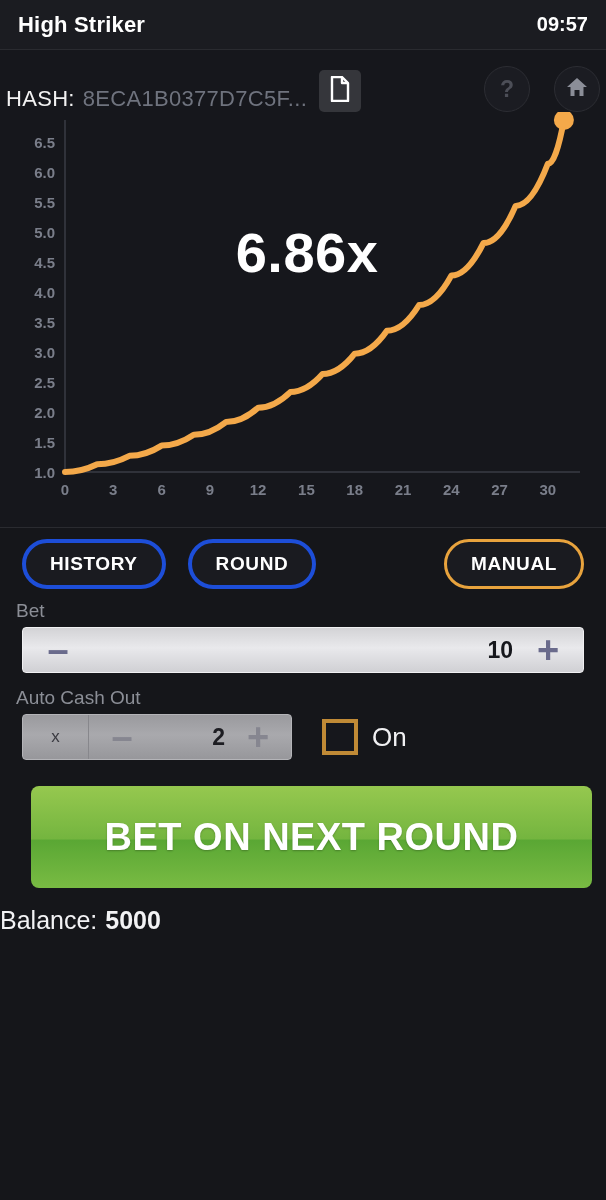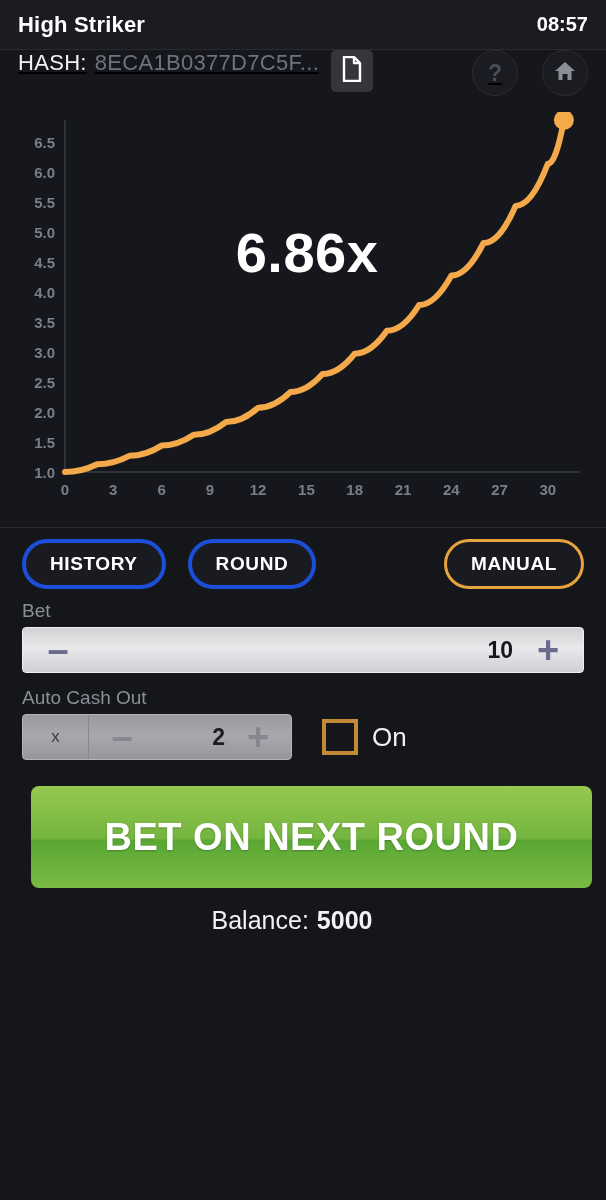--- a/index.html
+++ b/index.html
@@ -41,23 +41,22 @@
     font-size: 20px;
     font-weight: bold;
   }
 
   
   .hashbar {
     position: relative;
     height: 62px;
     background: #16171c;
     display: flex;
-    align-items: flex-start;
-    padding: 0 18px;
-    text-decoration: underline;
+    align-items: flex-end;
+    padding: 0 6px;
   }
   .hash-label {
     color: #f2f2f2;
     font-size: 22px;
     letter-spacing: 0.3px;
     white-space: nowrap;
   }
   .hash-value {
     color: #6f737e;
     font-size: 22px;
@@ -151,21 +150,21 @@
   .pill.active {
     border: 3px solid #e8a33d;
     margin-left: auto;
     min-width: 140px;
   }
 
   
   .field-label {
     color: #8b8e96;
     font-size: 19px;
-    padding: 0 22px;
+    padding: 0 16px;
     margin-bottom: 5px;
   }
   .stepper {
     margin: 0 22px;
     height: 46px;
     border-radius: 4px;
     display: flex;
     align-items: center;
     background: linear-gradient(180deg, #d3d3d6 0%, #e9e9ec 45%, #d0d0d4 100%);
     border: 1px solid #f0f0f2;
@@ -243,36 +242,36 @@
     color: #ffffff;
     font-size: 38px;
     font-weight: bold;
     letter-spacing: 0.5px;
     text-shadow: 0 1px 2px rgba(0,0,0,0.25);
   }
 
   .balance {
     margin-top: 18px;
     padding-right: 22px;
-    text-align: center;
+    text-align: left;
     color: #f2f2f4;
     font-size: 25px;
   }
   .balance .amount { font-weight: bold; margin-left: 8px; }
 
   .filler { flex: 1; background: #15161a; }
 </style>
 </head>
 <body>
 
 <div id="app">
 
   <div class="titlebar">
     <div class="app-title">High Striker</div>
-    <div class="clock">08:57</div>
+    <div class="clock">09:57</div>
   </div>
 
   <div class="hashbar">
     <div class="hash-label">HASH:</div>
     <div class="hash-value">8ECA1B0377D7C5F...</div>
 
     <div class="copy-btn">
       <span>
         <svg width="22" height="26" viewBox="0 0 22 26">
           <path d="M3 1 H13 L19 7 V25 H3 Z" fill="none" stroke="#ffffff" stroke-width="2.4" stroke-linejoin="round"></path>

